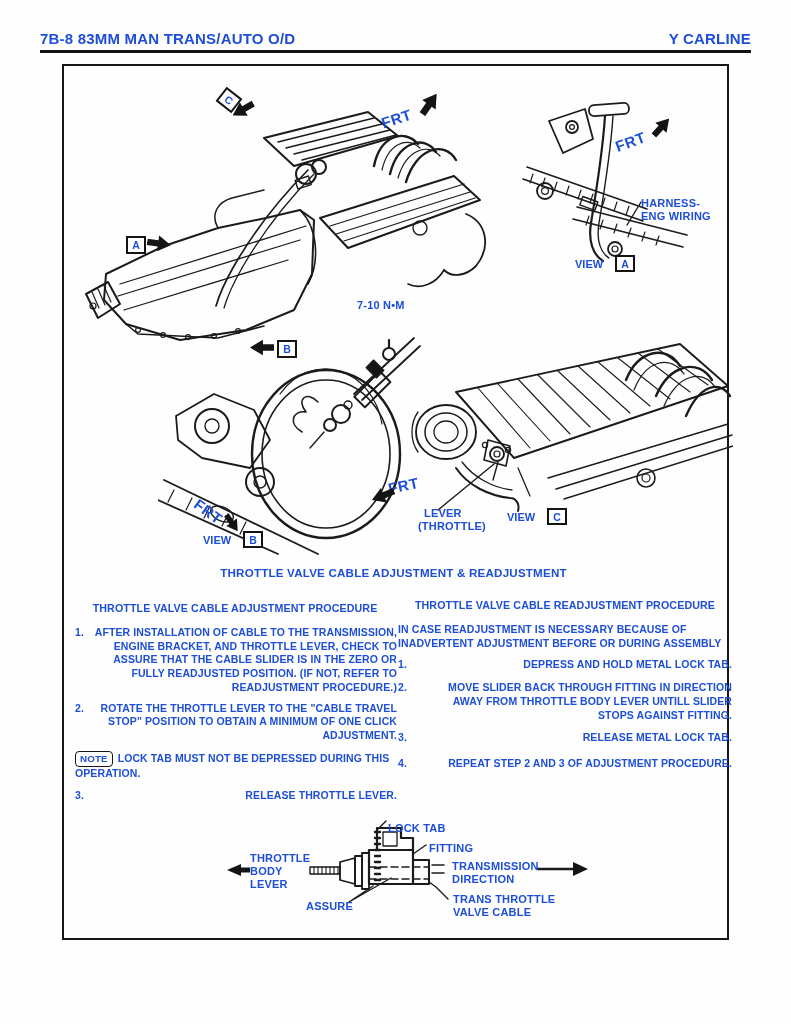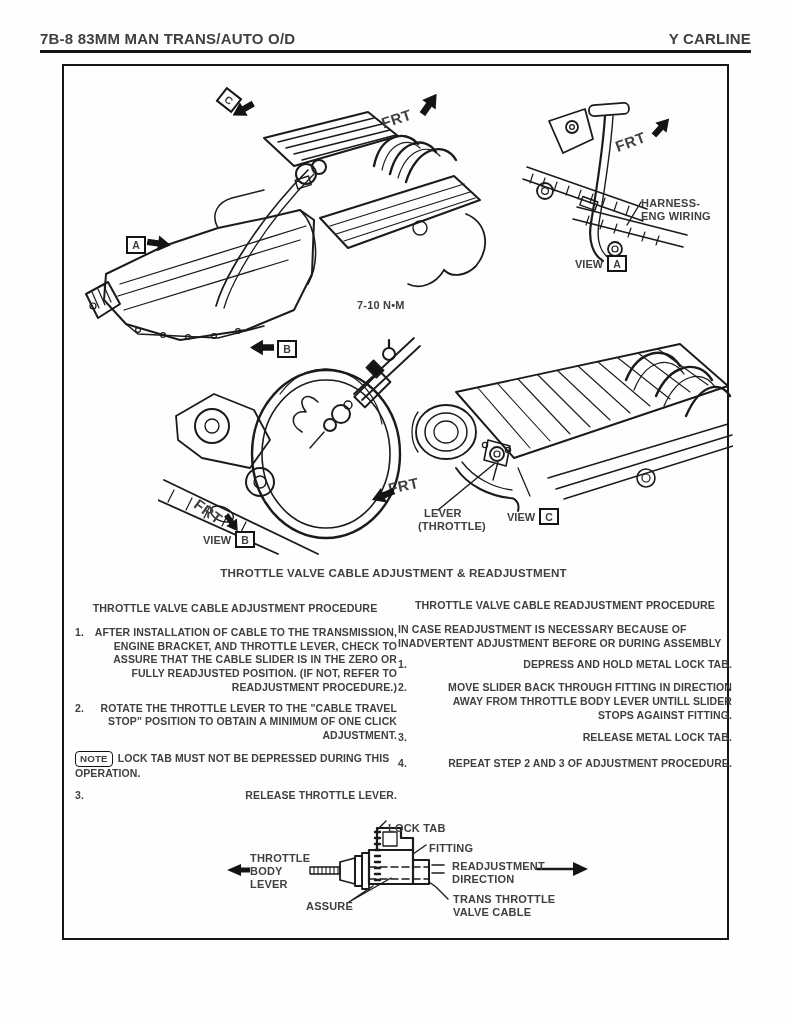--- a/index.html
+++ b/index.html
@@ -1,29 +1,29 @@
 <!DOCTYPE html>
 <html><head>
 <meta charset="utf-8">
 <title>7B-8 83MM Man Trans/Auto O/D</title>
 <style>
   html,body{margin:0;padding:0;background:#e8e8e4;}
   .page{position:relative;width:791px;height:1024px;background:#fefefe;margin:0 auto;
-        font-family:"Liberation Sans", sans-serif;color:#404040;overflow:hidden;}
+        font-family:"Liberation Sans", sans-serif;color:#1d4ed8;overflow:hidden;}
   .abs{position:absolute;}
   .hdr{font-size:15px;font-weight:800;letter-spacing:.2px;white-space:nowrap;}
   .rule{background:#141414;}
   .frame{border:2px solid #171717;}
   .lbl{position:absolute;font-weight:700;font-size:11px;letter-spacing:.2px;white-space:nowrap;line-height:12px;}
   .frt{position:absolute;font-weight:800;font-size:15px;letter-spacing:.6px;white-space:nowrap;transform-origin:center;}
   .arrow{position:absolute;transform-origin:center;line-height:0;}
   .arrow svg{display:block;}
   .cbox{position:absolute;width:16px;height:14px;border:2px solid #141414;font-size:10.5px;font-weight:800;
         display:flex;align-items:center;justify-content:center;background:#fff;transform-origin:center;}
-  .viewlab{position:absolute;display:flex;align-items:center;gap:4px;font-weight:800;font-size:11px;}
+  .viewlab{position:absolute;display:flex;align-items:center;gap:12px;font-weight:800;font-size:11px;}
   .vbox{display:inline-flex;align-items:center;justify-content:center;min-width:12px;height:13px;
         border:2px solid #141414;padding:0 2px;font-size:10.5px;font-weight:800;background:#fff;}
   .title{position:absolute;text-align:center;font-weight:700;font-size:11.6px;letter-spacing:.2px;}
   .colhead{position:absolute;text-align:center;font-weight:700;font-size:10.7px;letter-spacing:.1px;}
   .col{position:absolute;font-size:10.5px;font-weight:700;line-height:13.7px;letter-spacing:.1px;}
   .step{display:flex;}
   .step .n{width:18px;flex:0 0 18px;}
   .step .t{flex:1;text-align:right;}
   .mt7{margin-top:7px}.mt8{margin-top:8px}.mt9{margin-top:9px}.mt12{margin-top:12px}
   .note{margin:8px 0 0 0;}
@@ -330,20 +330,20 @@
         <polygon points="358,50 373,57 358,64" fill="#141414" stroke="none"></polygon>
       </g>
     </svg>
   </div>
 
   <div class="lbl" style="left:388px;top:822px;">LOCK TAB</div>
   <div class="lbl" style="left:429px;top:842px;">FITTING</div>
   <div class="lbl" style="left:250px;top:852px;">THROTTLE</div>
   <div class="lbl" style="left:250px;top:865px;">BODY</div>
   <div class="lbl" style="left:250px;top:878px;">LEVER</div>
-  <div class="lbl" style="left:452px;top:860px;">READJUSTMENT</div>
+  <div class="lbl" style="left:452px;top:860px;">TRANSMISSION</div>
   <div class="lbl" style="left:452px;top:873px;">DIRECTION</div>
   <div class="lbl" style="left:306px;top:900px;">ASSURE</div>
   <div class="lbl" style="left:453px;top:893px;">TRANS THROTTLE</div>
   <div class="lbl" style="left:453px;top:906px;">VALVE CABLE</div>
 
 
 </div>
 
 </body></html>

